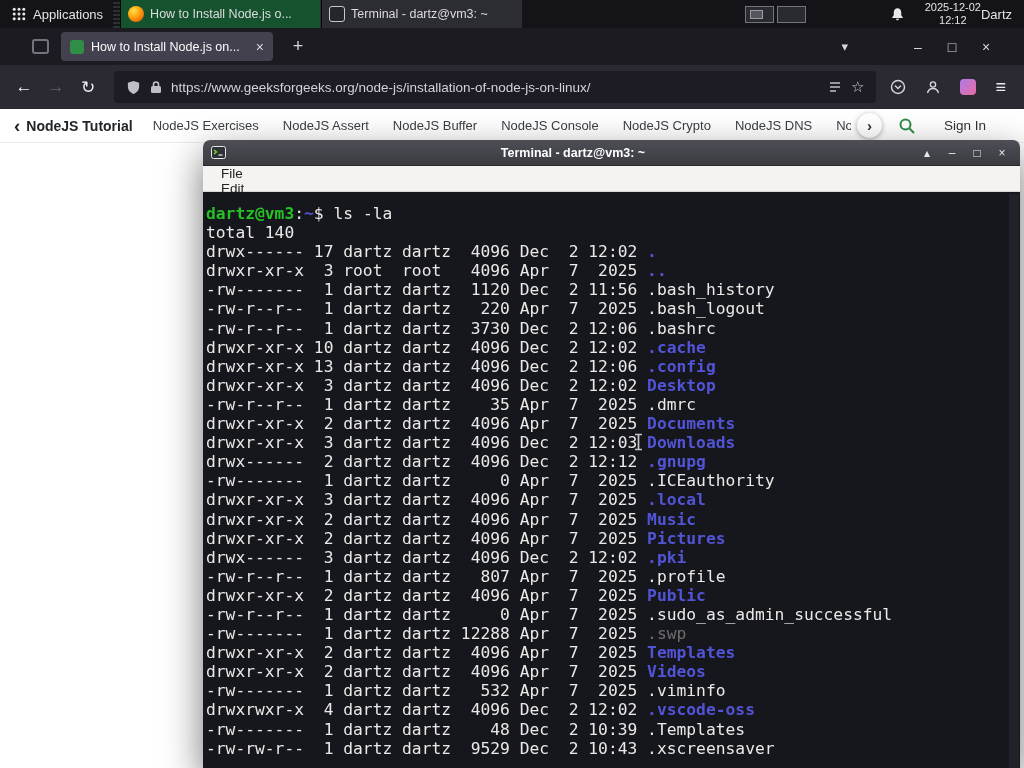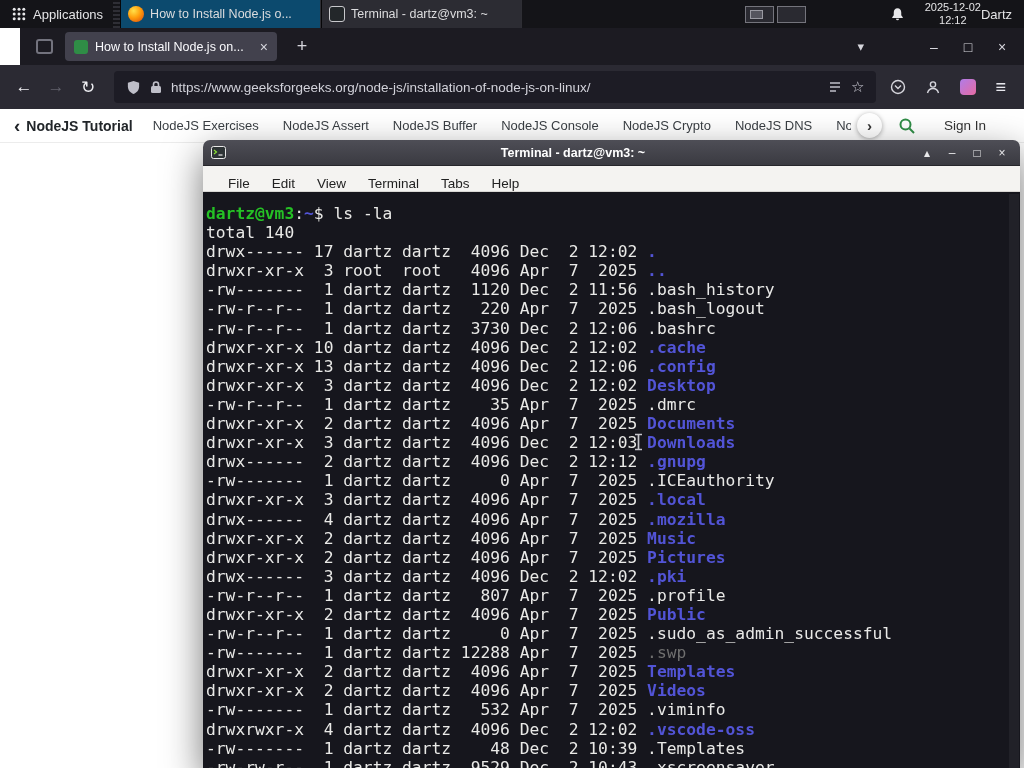--- a/index.html
+++ b/index.html
@@ -6,39 +6,39 @@
   html,body { width:1024px; height:768px; background:#000; }
   body { font-family:"Liberation Sans",sans-serif; }
   .screen { position:relative; width:1024px; height:768px; overflow:hidden; background:#fff; }
 
   
   .panel { position:absolute; top:0; left:0; width:100%; height:28px; background:#141418;
            display:flex; align-items:center; color:#e4e4e6; font-size:13px; z-index:40; }
   .app-menu { display:flex; align-items:center; gap:7px; padding:0 10px 0 12px; height:100%; cursor:default; }
   .panel-handle { width:7px; height:100%; background:repeating-linear-gradient(to bottom, transparent 0 2px, #3a3a42 2px 4px); opacity:.7; }
   .taskbar { display:flex; height:100%; }
-  .task-btn { width:201px; height:100%; display:flex; align-items:center; gap:6px; background:#0c4a6e;
+  .task-btn { width:201px; height:100%; display:flex; align-items:center; gap:6px; background:#14532d;
               border:none; border-left:1px solid #060608; border-right:1px solid #2e2e34;
               color:#dcdcde; font:12.5px "Liberation Sans",sans-serif; padding:0 7px; overflow:hidden; text-align:left; }
   .task-btn.active { background:#2c2c33; }
   .task-label { white-space:nowrap; overflow:hidden; }
   .task-ico { width:16px; height:16px; flex:0 0 16px; border-radius:3px; }
   .firefox-icon { border-radius:50%; background:radial-gradient(circle at 35% 30%, #ffe14a 0%, #ff9e0c 45%, #e8650c 80%); }
   .codium-icon { background:linear-gradient(140deg,#6cc5e8,#2b7fc4); }
   .terminal-icon { background:#23272a; border:1px solid #c8c8cc; }
   .pager { margin-left:auto; display:flex; gap:3px; margin-right:84px; }
   .ws { width:29px; height:17px; background:#2a2a31; border:1px solid #74747c; display:inline-block; }
   .ws-win { width:13px; height:9px; margin:3px 0 0 4px; background:#55555e; border:1px solid #9a9aa2; display:block; }
   .bell { margin-right:20px; display:flex; }
   .clock { text-align:center; font-size:11px; line-height:13px; }
   .panel-user { font-size:13px; margin-right:12px; }
 
   
   .browser { position:absolute; top:28px; left:0; width:100%; height:740px; background:#fff; }
-  .tabbar { height:37px; background:#1c1b22; display:flex; align-items:center; padding:0 8px;margin-left:20px; }
+  .tabbar { height:37px; background:#1c1b22; display:flex; align-items:center; padding:0 24px; }
   .fx-view { width:17px; height:15px; border-radius:3px; border:2px solid #73737e; margin:0 12px 0 8px; flex:0 0 17px; }
   .tab { width:212px; height:29px; background:#42414d; border-radius:4px; display:flex; align-items:center; gap:7px; padding:0 9px; color:#fbfbfe; }
   .favicon { width:14px; height:14px; border-radius:3px; background:var(--accent_green,#2f8d46); flex:0 0 14px; }
   .tab-title { font-size:12.5px; white-space:nowrap; overflow:hidden; flex:1; }
   .tab-close { font-size:14px; color:#d6d6dd; cursor:default; }
   .newtab { color:#d6d6dd; font-size:18px; margin-left:12px; width:26px; text-align:center; }
   .tab-right { margin-left:auto; display:flex; align-items:center; color:#d6d6dd; padding-right:4px; }
   .list-tabs { font-size:13px; margin-right:46px; }
   .winctl { font-size:14px; width:20px; text-align:center; margin-left:14px; }
   .navbar { height:44px; background:#2b2a33; display:flex; align-items:center; padding:0 8px; }
@@ -64,21 +64,21 @@
   .page { height:100%; background:#fff; }
 
   
   .terminal { position:absolute; left:203px; top:140px; width:817px; height:628px; z-index:20;
               box-shadow:0 14px 38px rgba(0,0,0,.55); border-radius:7px 7px 0 0; }
   .t-titlebar { height:26px; background:linear-gradient(#4e4e56,#3a3a41); border-radius:7px 7px 0 0;
                 display:flex; align-items:center; padding:0 8px; border-bottom:1px solid #26262b; }
   .t-ico { display:flex; margin-right:8px; }
   .t-title { flex:1; text-align:center; color:#ffffff; font-size:12.5px; font-weight:700; }
   .t-btn { width:20px; text-align:center; color:#e8e8ea; font-size:12px; margin-left:5px; }
-  .t-menubar { height:26px; background:#f4f3f1; border-bottom:1px solid #d9d7d4; display:flex; align-items:flex-end; padding:0 14px; }
+  .t-menubar { height:26px; background:#f4f3f1; border-bottom:1px solid #d9d7d4; display:flex; align-items:flex-start; padding:0 7px;flex-direction:column; }
   .t-menu-item { font-size:13.5px; color:#222; padding:0 11px; }
   .t-body { position:relative; height:674px; background:var(--terminal_bg,#16161d); overflow:hidden; padding:12px 0 0 3px;
             font-family:"DejaVu Sans Mono","Liberation Mono",monospace; font-size:16.3px; line-height:19.1px; color:var(--fg,#e9e9e7); }
   .term-line { white-space:pre; }
   .p-user { color:var(--prompt_green,#25c125); font-weight:bold; }
   .p-path { color:var(--dir_blue,#5254d6); font-weight:bold; }
   .dir  { color:var(--dir_blue,#5254d6); font-weight:bold; }
   .file { color:var(--fg,#e9e9e7); }
   .dim  { color:var(--dim_gray,#6f6f6f); }
   .t-scroll { position:absolute; top:2px; right:1px; bottom:2px; width:10px; background:rgba(255,255,255,.05); }
@@ -273,21 +273,20 @@
           <div class="term-line"><span>-rw-r--r--  1 dartz dartz  3730 Dec  2 12:06 </span><span class="file">.bashrc</span></div>
           <div class="term-line"><span>drwxr-xr-x 10 dartz dartz  4096 Dec  2 12:02 </span><span class="dir">.cache</span></div>
           <div class="term-line"><span>drwxr-xr-x 13 dartz dartz  4096 Dec  2 12:06 </span><span class="dir">.config</span></div>
           <div class="term-line"><span>drwxr-xr-x  3 dartz dartz  4096 Dec  2 12:02 </span><span class="dir">Desktop</span></div>
           <div class="term-line"><span>-rw-r--r--  1 dartz dartz    35 Apr  7  2025 </span><span class="file">.dmrc</span></div>
           <div class="term-line"><span>drwxr-xr-x  2 dartz dartz  4096 Apr  7  2025 </span><span class="dir">Documents</span></div>
           <div class="term-line"><span>drwxr-xr-x  3 dartz dartz  4096 Dec  2 12:03 </span><span class="dir">Downloads</span></div>
           <div class="term-line"><span>drwx------  2 dartz dartz  4096 Dec  2 12:12 </span><span class="dir">.gnupg</span></div>
           <div class="term-line"><span>-rw-------  1 dartz dartz     0 Apr  7  2025 </span><span class="file">.ICEauthority</span></div>
           <div class="term-line"><span>drwxr-xr-x  3 dartz dartz  4096 Apr  7  2025 </span><span class="dir">.local</span></div>
-          <div class="term-line"><span>drwx------  4 dartz dartz  4096 Apr  7  2025 </span><span class="dir">.mozilla</span></div>
           <div class="term-line"><span>drwxr-xr-x  2 dartz dartz  4096 Apr  7  2025 </span><span class="dir">Music</span></div>
           <div class="term-line"><span>drwxr-xr-x  2 dartz dartz  4096 Apr  7  2025 </span><span class="dir">Pictures</span></div>
           <div class="term-line"><span>drwx------  3 dartz dartz  4096 Dec  2 12:02 </span><span class="dir">.pki</span></div>
           <div class="term-line"><span>-rw-r--r--  1 dartz dartz   807 Apr  7  2025 </span><span class="file">.profile</span></div>
           <div class="term-line"><span>drwxr-xr-x  2 dartz dartz  4096 Apr  7  2025 </span><span class="dir">Public</span></div>
           <div class="term-line"><span>-rw-r--r--  1 dartz dartz     0 Apr  7  2025 </span><span class="file">.sudo_as_admin_successful</span></div>
           <div class="term-line"><span>-rw-------  1 dartz dartz 12288 Apr  7  2025 </span><span class="dim">.swp</span></div>
           <div class="term-line"><span>drwxr-xr-x  2 dartz dartz  4096 Apr  7  2025 </span><span class="dir">Templates</span></div>
           <div class="term-line"><span>drwxr-xr-x  2 dartz dartz  4096 Apr  7  2025 </span><span class="dir">Videos</span></div>
           <div class="term-line"><span>-rw-------  1 dartz dartz   532 Apr  7  2025 </span><span class="file">.viminfo</span></div>

